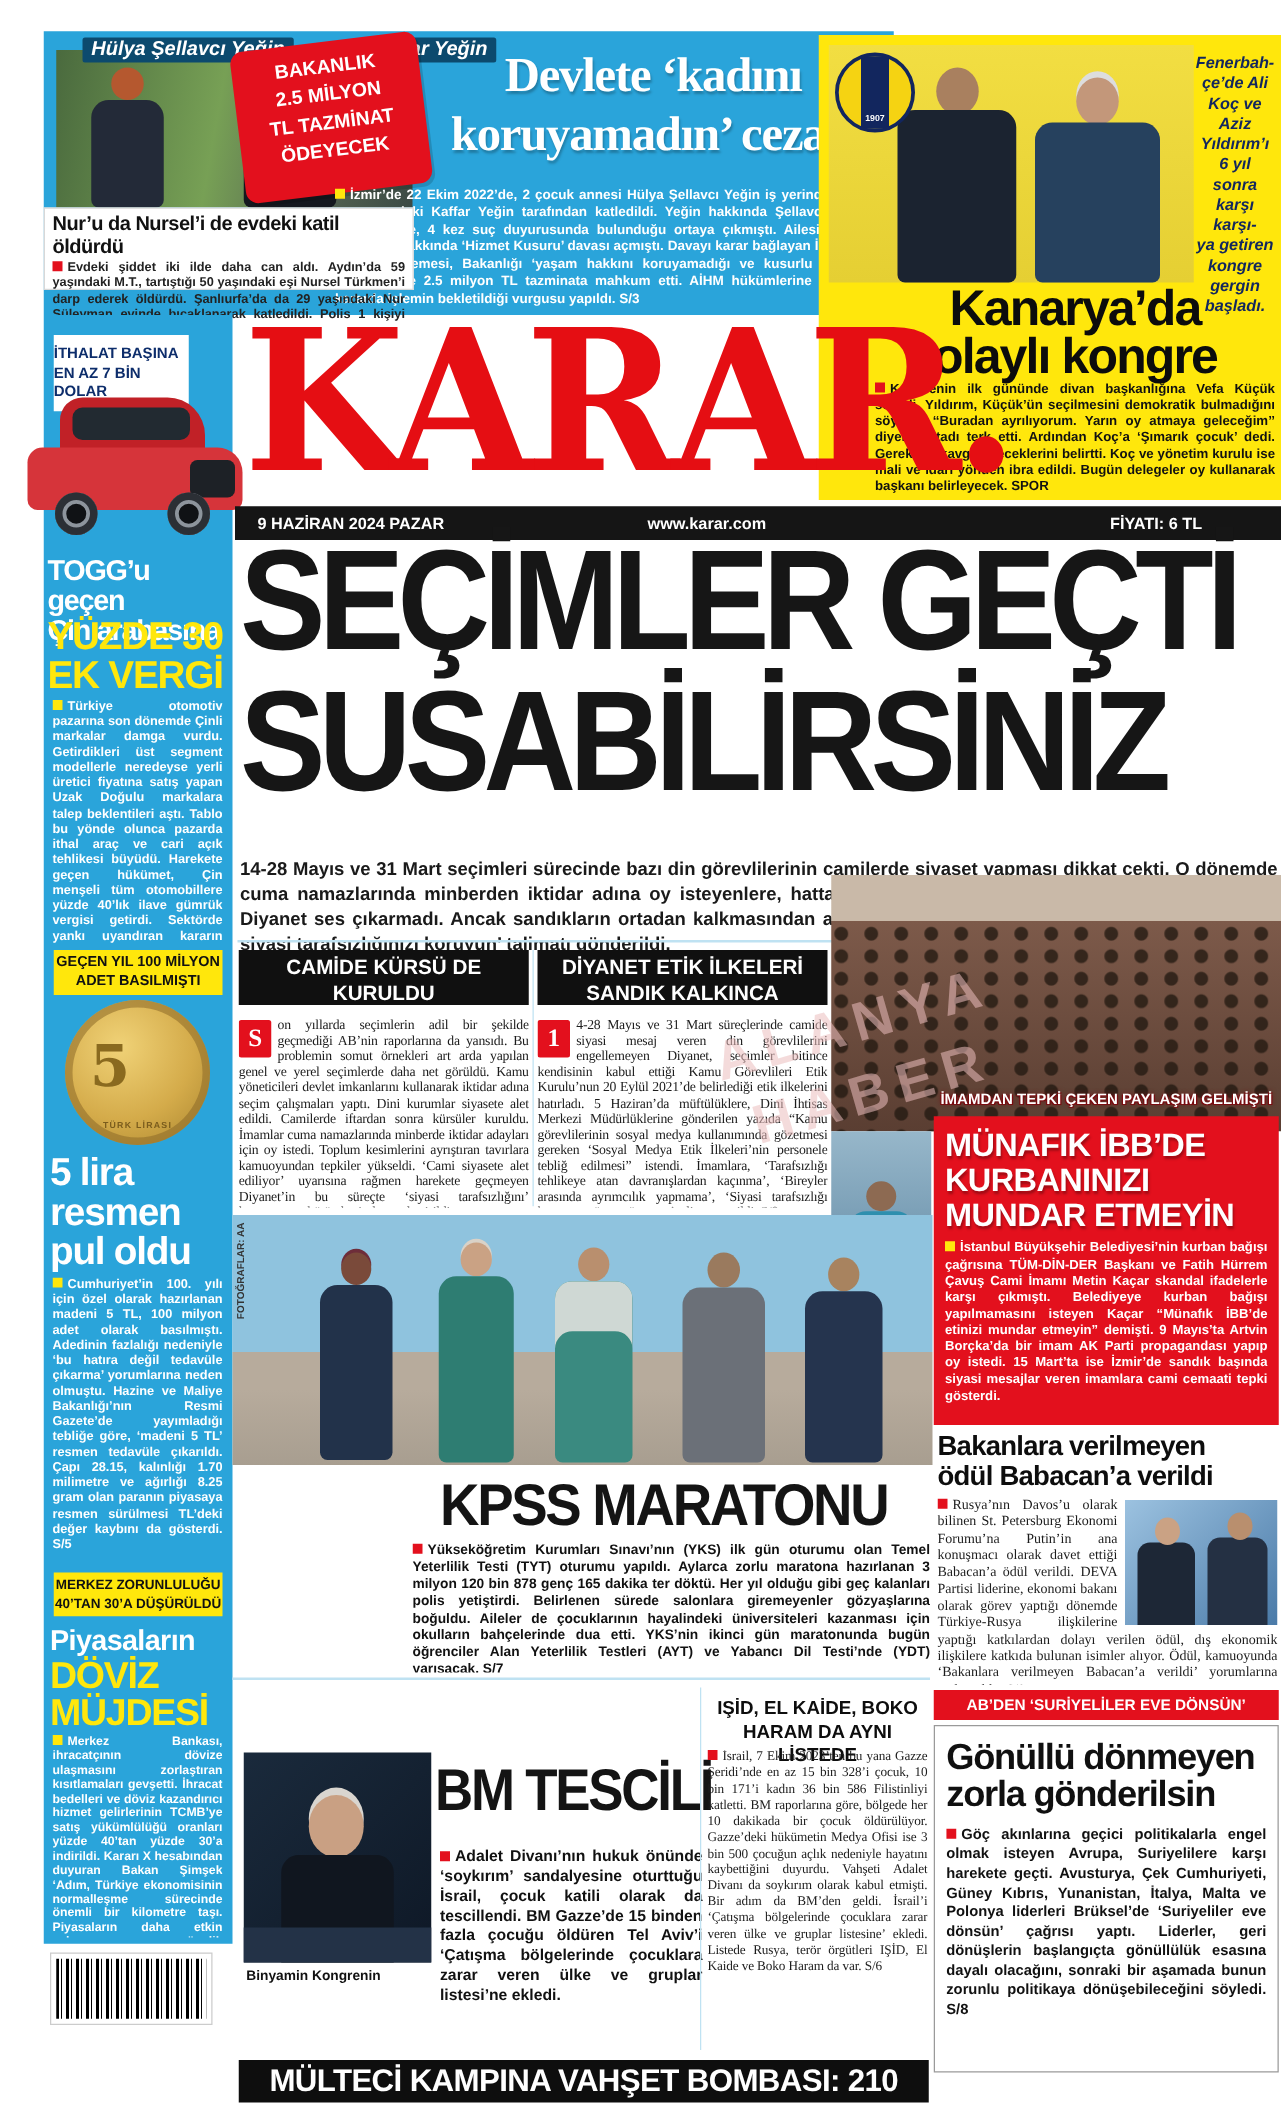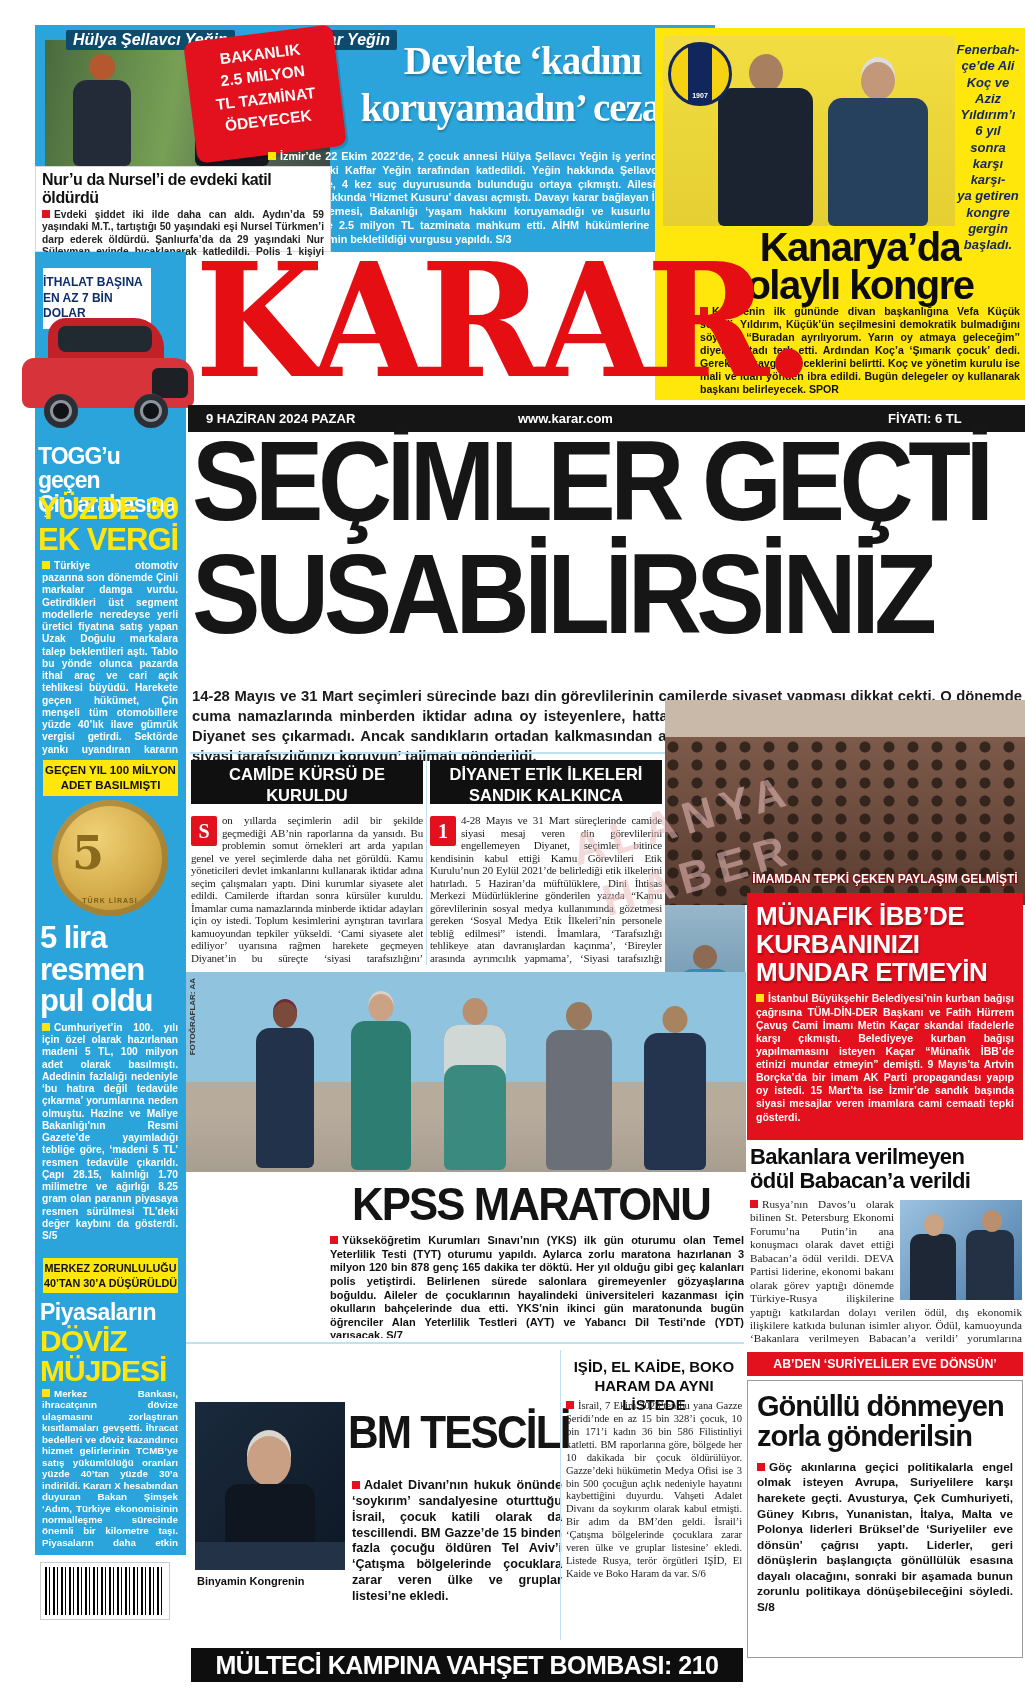--- a/index.html
+++ b/index.html
@@ -49,21 +49,21 @@
 2.5 MİLYON
 TL TAZMİNAT
 ÖDEYECEK</div>
 
   <div class="abs pre" style="left:330px;top:38px;width:385px;text-align:center;color:#fff;font-weight:800;
               font-size:39px;line-height:1.2;letter-spacing:-1px;text-shadow:1px 2px 2px rgba(0,0,0,.25);font-family:Liberation Serif, serif;">Devlete ‘kadını
 koruyamadın’ cezası</div>
 
   <div class="abs just bullet-y" style="left:268px;top:150px;width:447px;height:100px;color:#fff;font-weight:700;font-size:10.8px;line-height:1.28;">İzmir’de 22 Ekim 2022’de, 2 çocuk annesi Hülya Şellavcı Yeğin iş yerinde boşanma aşamasındaki Kaffar Yeğin tarafından katledildi. Yeğin hakkında Şellavcı’nın tehdit gerekçesiyle, 4 kez suç duyurusunda bulunduğu ortaya çıkmıştı. Ailesi de İçişleri Bakanlığı hakkında ‘Hizmet Kusuru’ davası açmıştı. Davayı karar bağlayan İzmir 3’üncü İdare Mahkemesi, Bakanlığı ‘yaşam hakkını koruyamadığı ve kusurlu davrandığı’ gerekçesiyle 2.5 milyon TL tazminata mahkum etti. AİHM hükümlerine atıf yapılan kararda işlemin bekletildiği vurgusu yapıldı. S/3</div>
 
-  <div class="abs" style="left:35px;top:166px;width:296px;height:86px;background:#fff;border:1px solid #d8d8d8;padding:4px 6px;box-sizing:border-box;">
+  <div class="abs" style="left:35px;top:166px;width:296px;height:66px;background:#fff;border:1px solid #d8d8d8;padding:4px 6px;box-sizing:border-box;">
     <div style="font-size:16px;font-weight:800;letter-spacing:-0.4px;">Nur’u da Nursel’i de evdeki katil öldürdü</div>
     <div class="just bullet-r" style="font-size:10.2px;font-weight:700;line-height:1.22;margin-top:2px;color:#222;">Evdeki şiddet iki ilde daha can aldı. Aydın’da 59 yaşındaki M.T., tartıştığı 50 yaşındaki eşi Nursel Türkmen’i darp ederek öldürdü. Şanlıurfa’da da 29 yaşındaki Nur Süleyman evinde bıçaklanarak katledildi. Polis 1 kişiyi gözaltına aldı.</div>
   </div>
 
   <div class="abs" style="left:655px;top:28px;width:370px;height:372px;background:#ffe70c;"></div>
 
   <div class="abs" style="left:663px;top:36px;width:292px;height:190px;background:linear-gradient(180deg,#f2de42,#e5cf33);">
     <div class="person" style="left:55px;top:18px;width:95px;height:172px;">
       <span class="hd" style="width:34px;height:38px;background:#a9805f;"></span>
       <span class="bd" style="top:34px;bottom:0;background:#1b2330;"></span>

